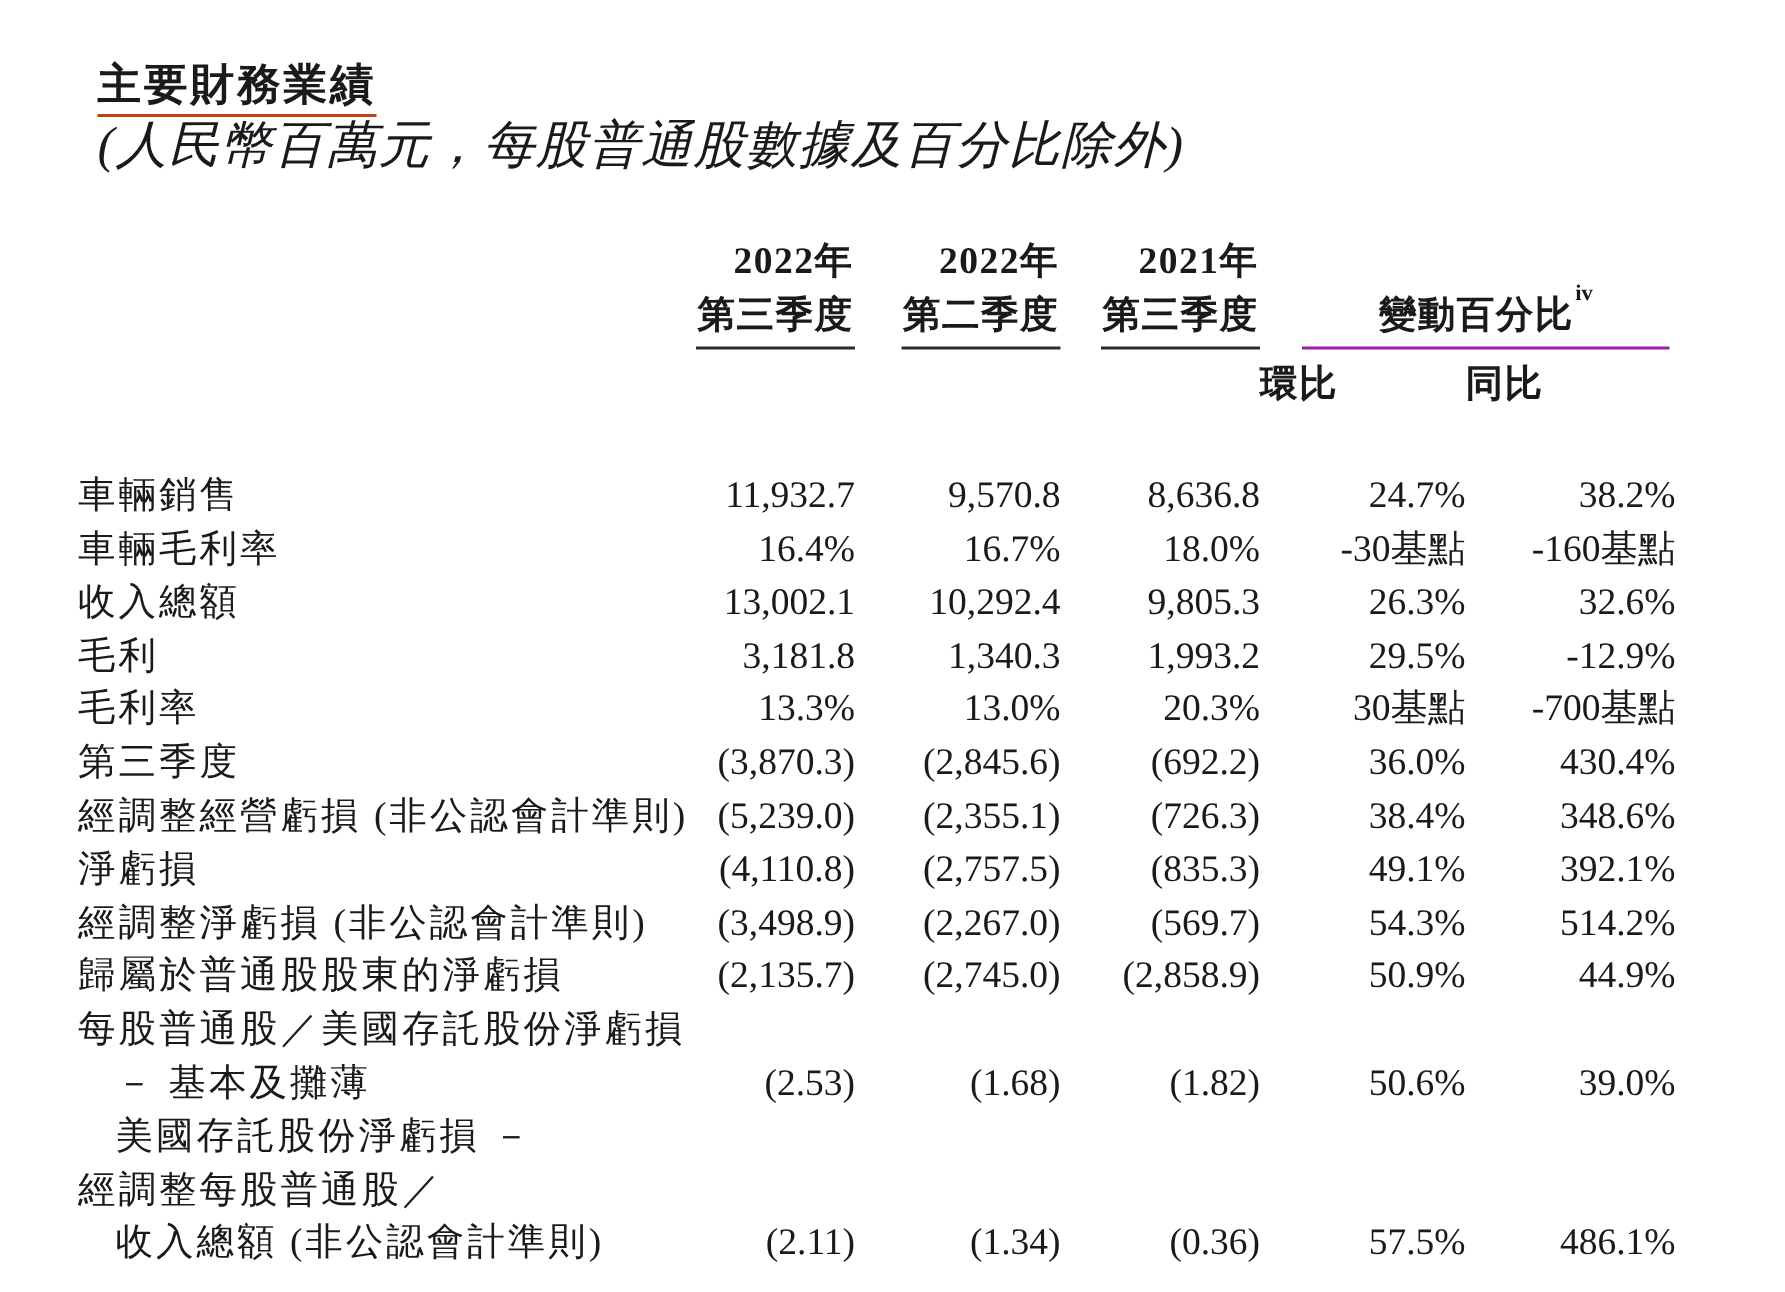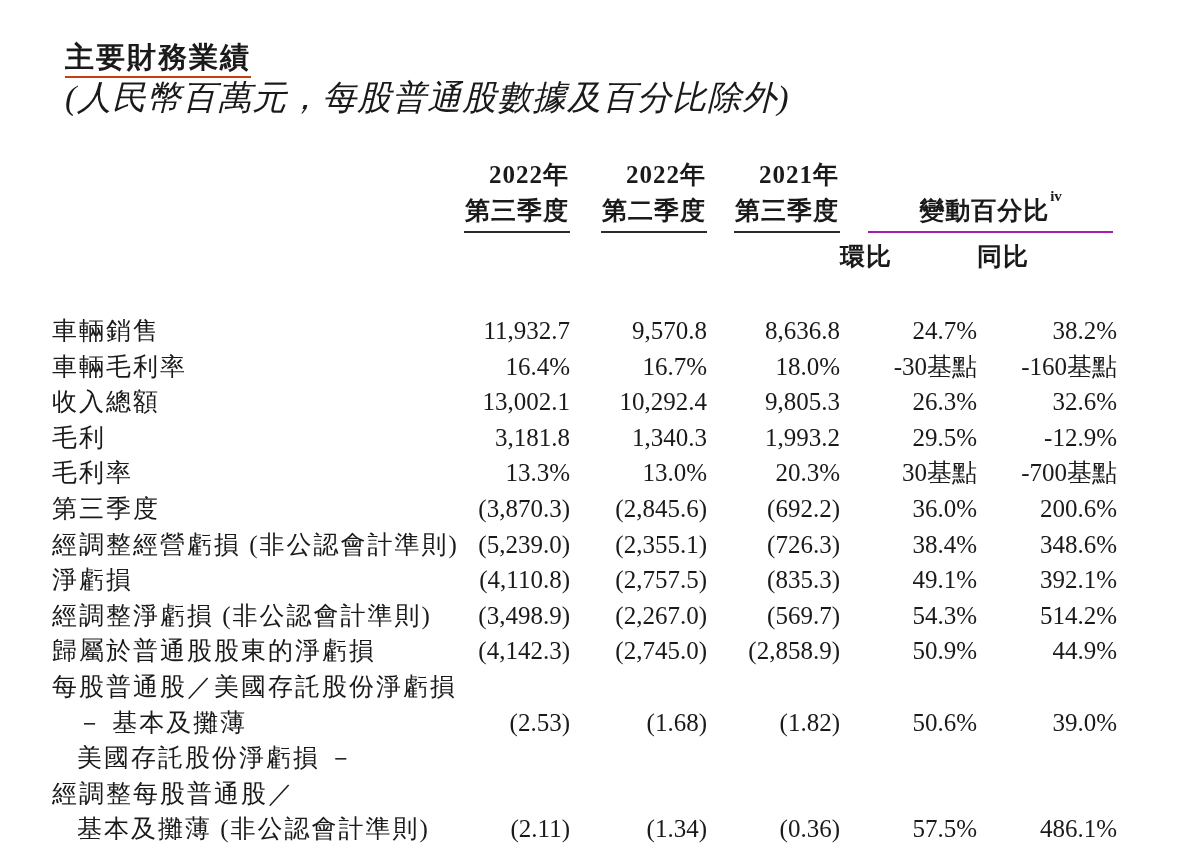--- a/index.html
+++ b/index.html
@@ -193,21 +193,21 @@
     <td class="num">20.3%</td>
     <td class="num">30基點</td>
     <td class="num">-700基點</td>
   </tr>
         <tr>
     <td class="lbl">第三季度</td>
     <td class="num">(3,870.3)</td>
     <td class="num">(2,845.6)</td>
     <td class="num">(692.2)</td>
     <td class="num">36.0%</td>
-    <td class="num">200.6%</td>
+    <td class="num">430.4%</td>
   </tr>
         <tr>
     <td class="lbl">經調整經營虧損 (非公認會計準則)</td>
     <td class="num">(5,239.0)</td>
     <td class="num">(2,355.1)</td>
     <td class="num">(726.3)</td>
     <td class="num">38.4%</td>
     <td class="num">348.6%</td>
   </tr>
         <tr>
@@ -221,21 +221,21 @@
         <tr>
     <td class="lbl">經調整淨虧損 (非公認會計準則)</td>
     <td class="num">(3,498.9)</td>
     <td class="num">(2,267.0)</td>
     <td class="num">(569.7)</td>
     <td class="num">54.3%</td>
     <td class="num">514.2%</td>
   </tr>
         <tr>
     <td class="lbl">歸屬於普通股股東的淨虧損</td>
-    <td class="num">(4,142.3)</td>
+    <td class="num">(2,135.7)</td>
     <td class="num">(2,745.0)</td>
     <td class="num">(2,858.9)</td>
     <td class="num">50.9%</td>
     <td class="num">44.9%</td>
   </tr>
         <tr>
     <td class="lbl">每股普通股／美國存託股份淨虧損</td>
     <td class="num"></td>
     <td class="num"></td>
     <td class="num"></td>
@@ -260,21 +260,21 @@
   </tr>
         <tr>
     <td class="lbl">經調整每股普通股／</td>
     <td class="num"></td>
     <td class="num"></td>
     <td class="num"></td>
     <td class="num"></td>
     <td class="num"></td>
   </tr>
         <tr>
-    <td class="lbl indent">基本及攤薄 (非公認會計準則)</td>
+    <td class="lbl indent">收入總額 (非公認會計準則)</td>
     <td class="num">(2.11)</td>
     <td class="num">(1.34)</td>
     <td class="num">(0.36)</td>
     <td class="num">57.5%</td>
     <td class="num">486.1%</td>
   </tr>
       </tbody>
   </table>
 
 </div>

